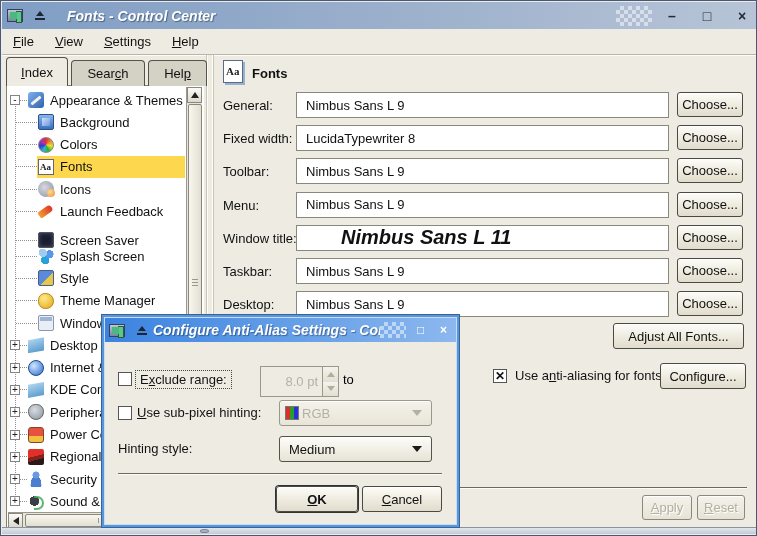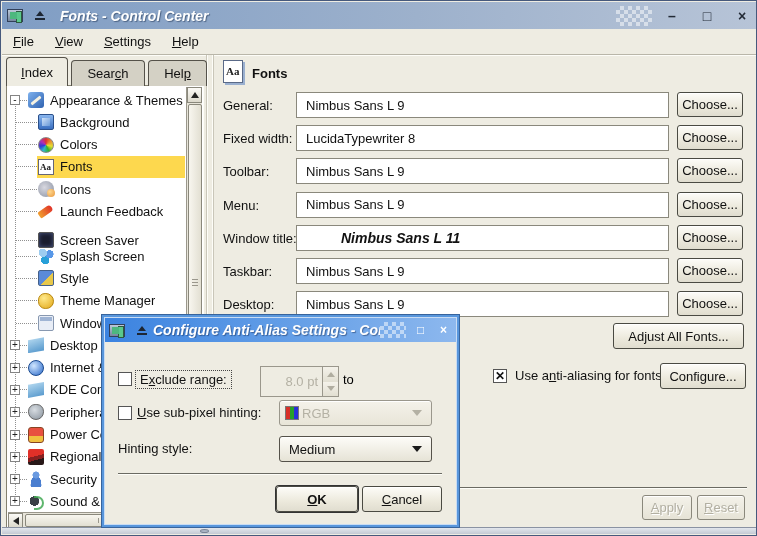--- a/index.html
+++ b/index.html
@@ -3,21 +3,21 @@
 <meta charset="utf-8">
 <style>
   html,body{margin:0;padding:0;background:#c8c4b8;}
   *{box-sizing:border-box;}
   .window{position:relative;width:757px;height:536px;font-family:"Liberation Sans",sans-serif;
     font-size:13px;color:#111;background:#eeece2;border:1px solid #46597c;overflow:hidden;}
 
   
   .titlebar{position:absolute;left:1px;top:1px;width:755px;height:27px;
     background:linear-gradient(90deg,#7f9dc4,#9db1cc 55%,#b7c4d7);display:flex;align-items:center;padding:0 5px;}
-  .title-text{color:#fff;font-weight:bold;font-style:italic;font-size:14px;margin-left:15px;
+  .title-text{color:#fff;font-weight:bold;font-style:italic;font-size:14px;margin-left:22px;
     text-shadow:1px 1px 1px rgba(30,50,80,.55);white-space:nowrap;}
   .pc-icon{width:16px;height:13px;background:linear-gradient(#bcc8d8,#76879e);border:1px solid #32405a;position:relative;flex:none;}
   .pc-icon::after{content:"";position:absolute;left:2px;top:2px;right:5px;bottom:2px;background:#4db87e;}
   .pc-icon::before{content:"";position:absolute;right:0px;top:1px;width:4px;height:10px;background:#5ac88c;border:1px solid #2e5a40;}
   .shade-glyph{width:10px;height:9px;position:relative;margin-left:12px;flex:none;}
   .shade-glyph::before{content:"";position:absolute;left:1px;top:0;border-left:4px solid transparent;border-right:4px solid transparent;border-bottom:5px solid #1d2633;}
   .shade-glyph::after{content:"";position:absolute;left:0;top:7px;width:10px;height:2px;background:#1d2633;}
   .checker{height:20px;background-image:conic-gradient(rgba(255,255,255,.5) 25%,transparent 0 50%,rgba(255,255,255,.5) 0 75%,transparent 0);background-size:8px 8px;flex:none;}
   .win-btn{width:20px;height:20px;display:flex;align-items:center;justify-content:center;
     color:#222a36;font-weight:bold;font-size:14px;flex:none;cursor:default;}
@@ -91,21 +91,21 @@
   
   .rpanel{position:absolute;left:218px;top:54px;width:539px;height:474px;}
   .aa-page-icon{position:absolute;left:4px;top:5px;width:20px;height:23px;background:#fff;border:1px solid #5a6a88;box-shadow:2px 2px 0 #9ab0d0;}
   .aa-page-icon::after{content:"Aa";position:absolute;left:2px;top:3px;font:bold 11px/14px "Liberation Serif",serif;color:#222;}
   .rtitle{position:absolute;left:33px;top:11px;font-weight:bold;}
   .frow{position:absolute;left:0;width:539px;height:26px;}
   .flabel{position:absolute;left:4px;top:6px;white-space:nowrap;}
   .ffield{position:absolute;left:77px;top:0;width:373px;height:26px;background:#fff;border:1px solid #8a887c;
     display:flex;align-items:center;padding:0 9px;white-space:nowrap;overflow:hidden;}
   .ffield.mono{font-family:Liberation Sans, sans-serif;font-size:13px;}
-  .ffield.wtitle{font-weight:bold;font-style:italic;font-size:14px;padding-left:44px;}
+  .ffield.wtitle{font-weight:bold;font-style:italic;font-size:20px;padding-left:44px;}
   .btn{background:linear-gradient(#fdfcf8,#ece9dc 60%,#e0ddcf);border:1px solid #4a4a42;border-radius:3px;
     display:flex;align-items:center;justify-content:center;box-shadow:inset 0 1px 0 #fff;cursor:default;white-space:nowrap;}
   .choose-btn{position:absolute;left:458px;top:0;width:66px;height:25px;}
   .adjust-btn{position:absolute;left:394px;top:268px;width:131px;height:26px;}
   .checkbox{width:14px;height:14px;background:#fff;border:1px solid #555;display:flex;align-items:center;justify-content:center;
     font-weight:bold;font-size:12px;line-height:12px;color:#111;}
   .aa-check{position:absolute;left:274px;top:314px;}
   .aa-label{position:absolute;left:296px;top:313px;}
   .configure-btn{position:absolute;left:441px;top:308px;width:86px;height:26px;}
   .hsep{position:absolute;left:4px;top:432px;width:524px;height:2px;border-top:1px solid #6a6a62;border-bottom:1px solid #fdfdf8;}

